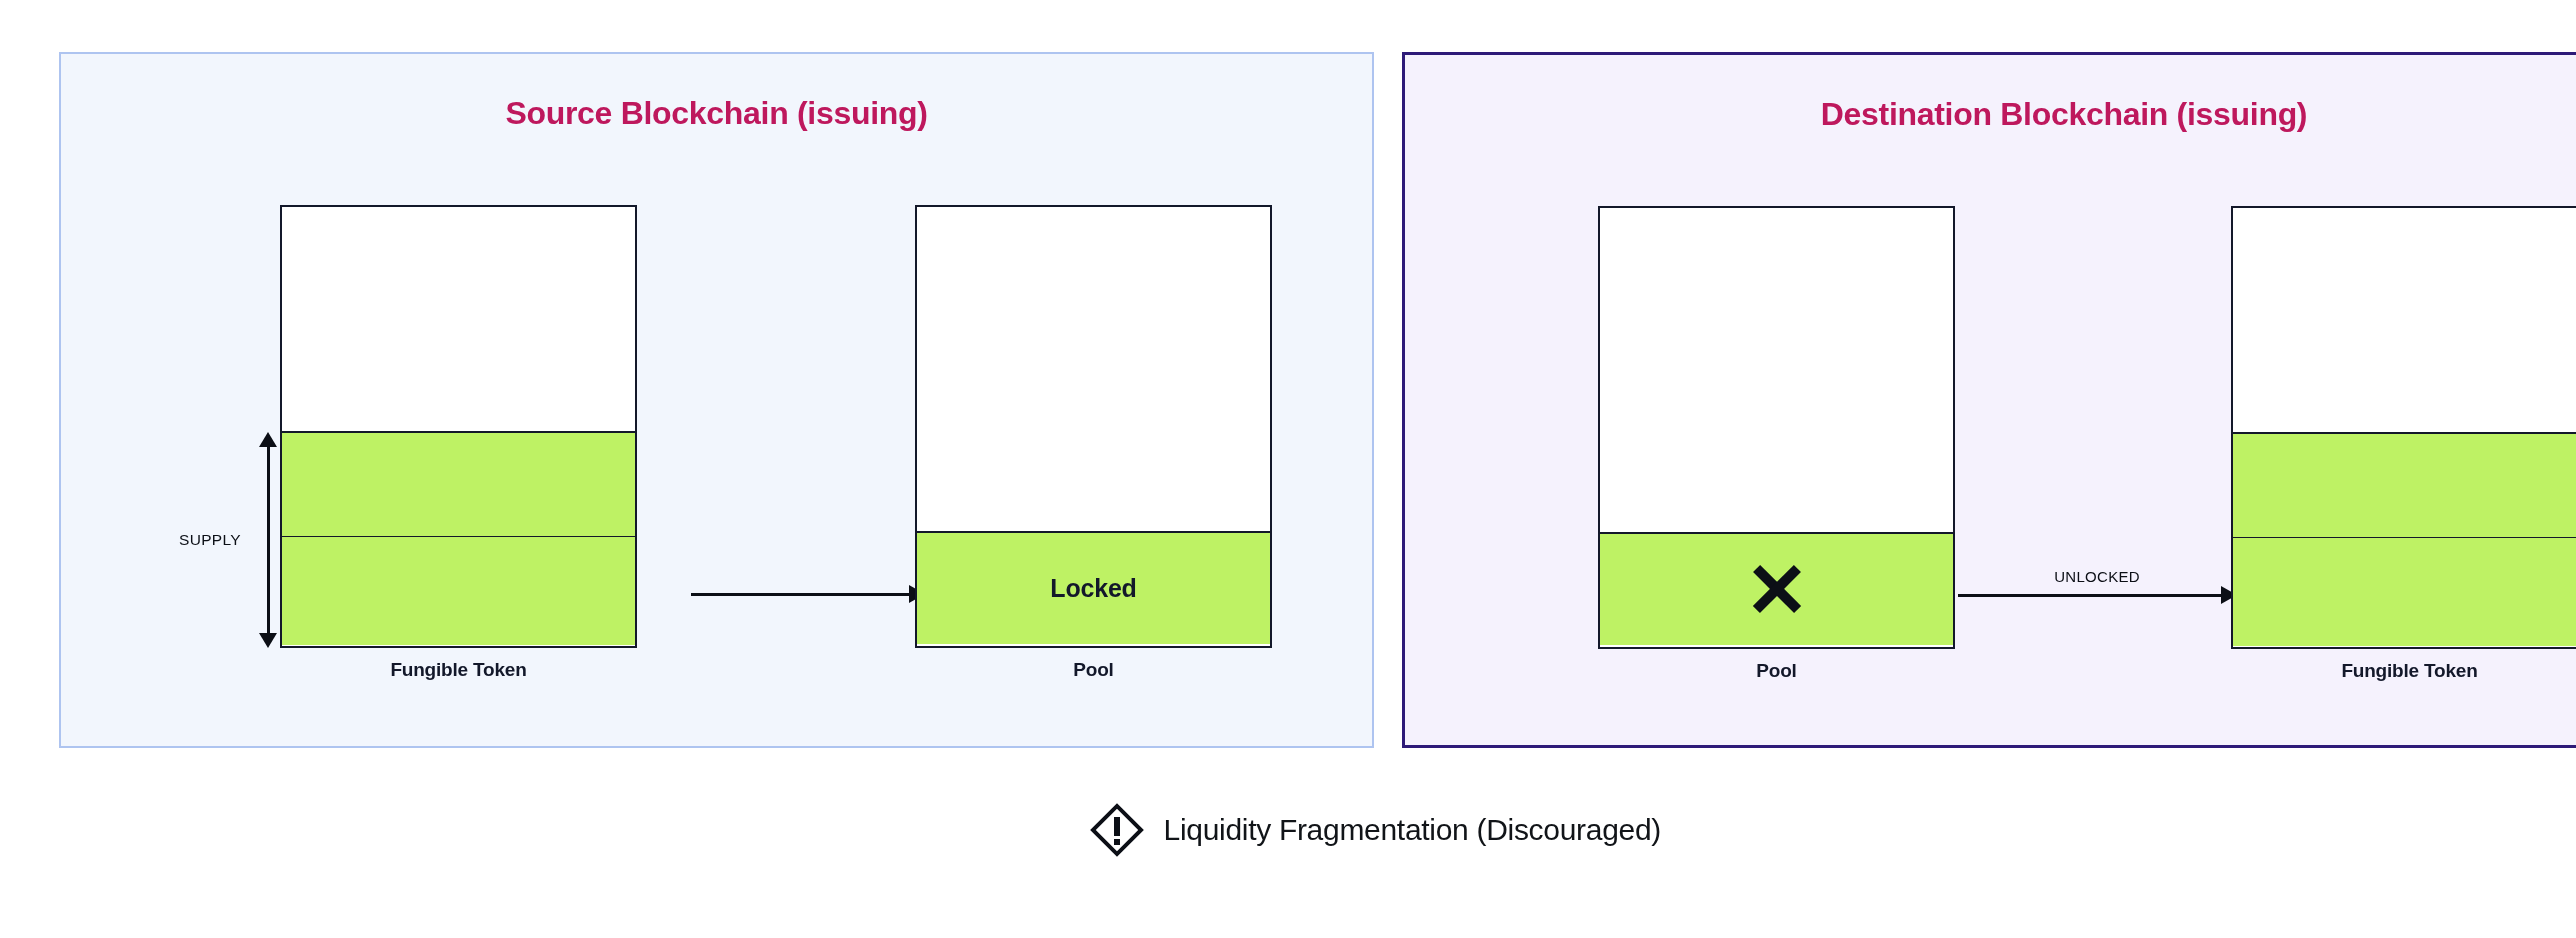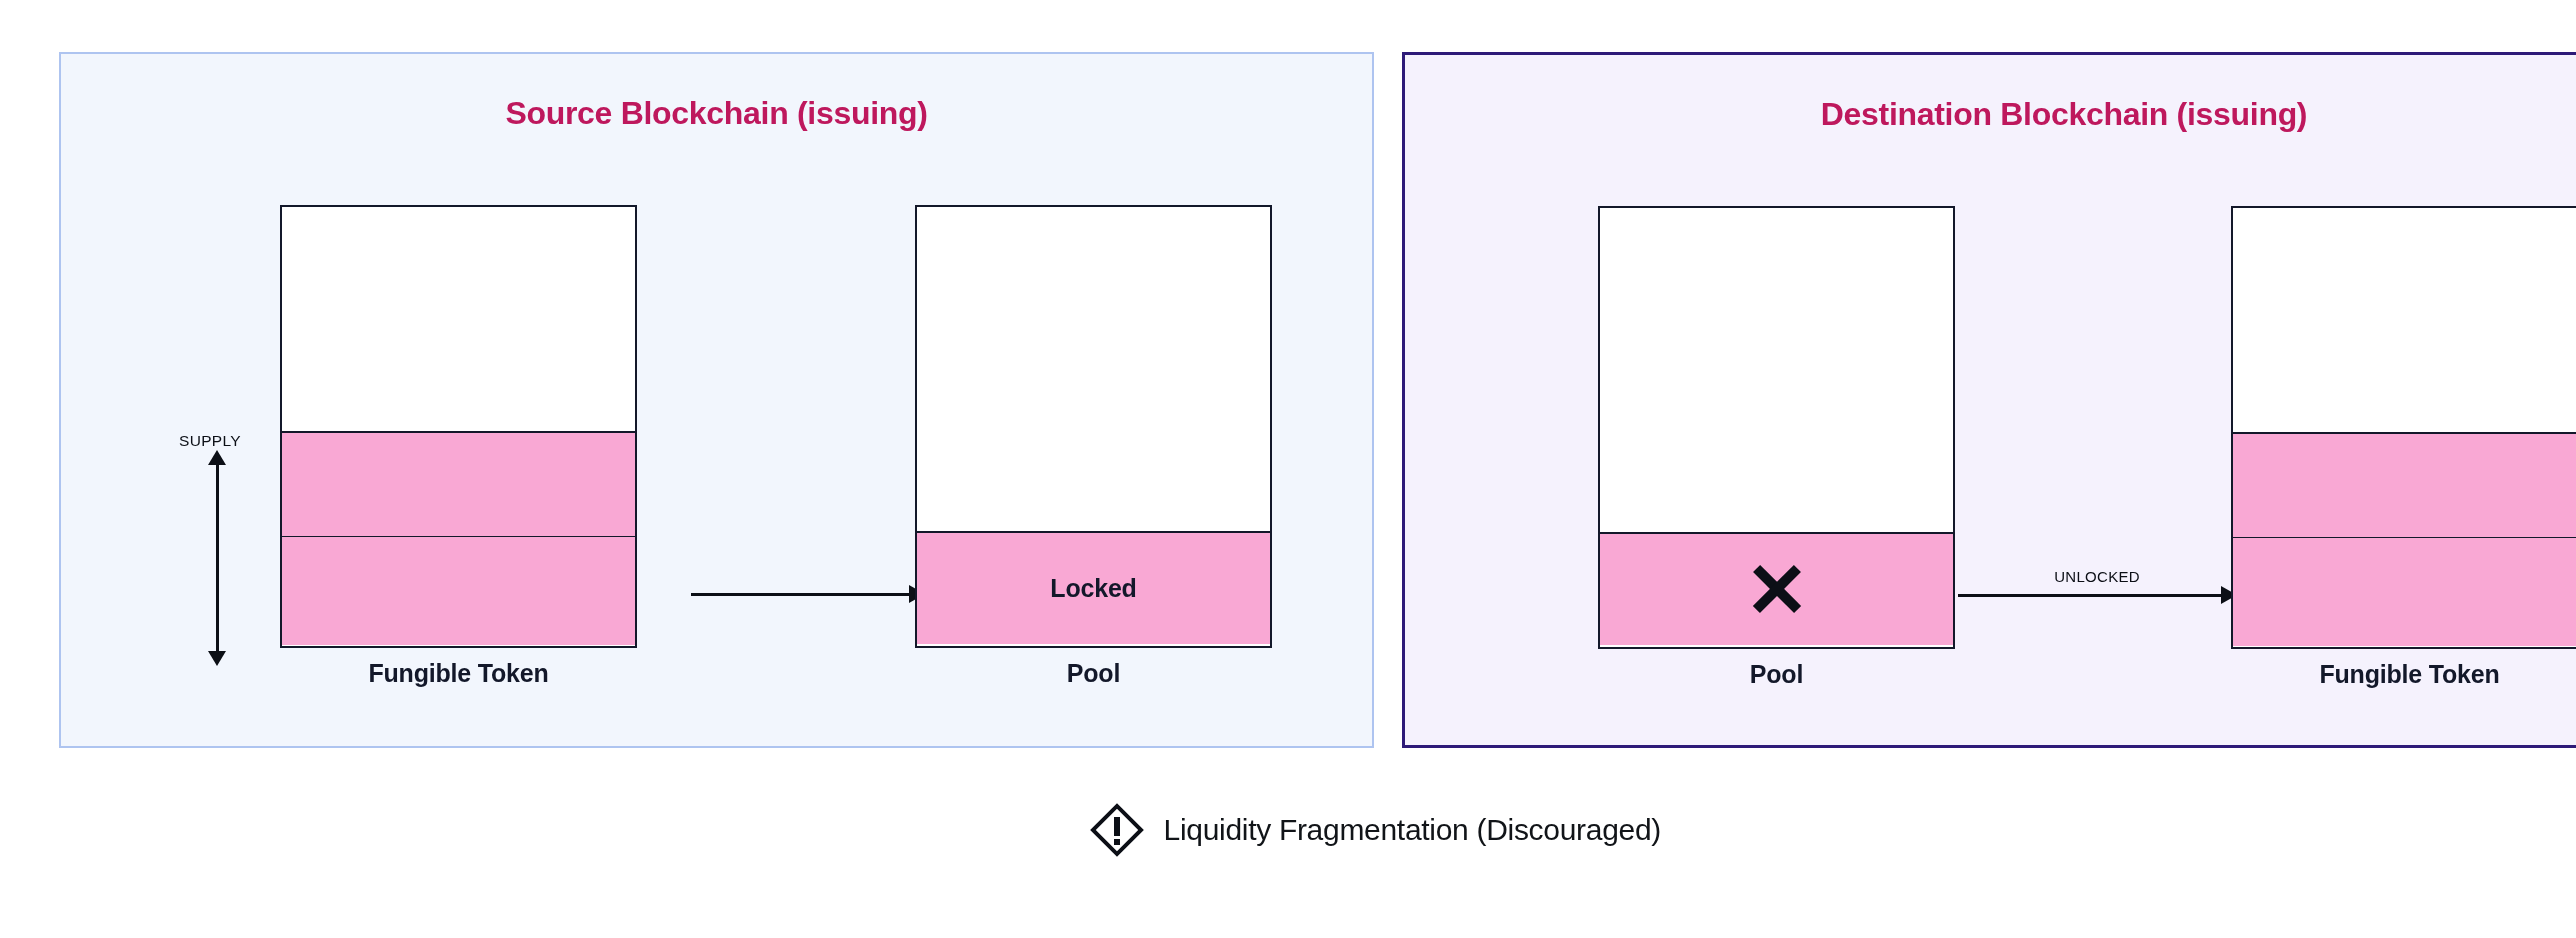--- a/index.html
+++ b/index.html
@@ -56,21 +56,21 @@
     height: 443px;
     box-sizing: border-box;
     border: 2.6px solid #13182a;
     background: #ffffff;
   }
   .bar-seg {
     position: absolute;
     left: 0;
     width: 100%;
     box-sizing: border-box;
-    background: #f9a8d4;
+    background: #bef264;
     display: flex;
     align-items: center;
     justify-content: center;
   }
   
   .seg-upper {
     top: 224px;           
     height: 106px;
     border-top: 2.6px solid #13182a;
     border-bottom: 1.5px solid #13182a;
@@ -111,21 +111,21 @@
     margin-top: -5.2px;
   }
   .x-mark::before { transform: rotate(45deg); }
   .x-mark::after  { transform: rotate(-45deg); }
 
   .bar-caption {
     position: absolute;
     top: 605px;          
     width: 357px;
     text-align: center;
-    font-size: 25px;
+    font-size: 19px;
     font-weight: 600;
     color: #13182a;
     letter-spacing: -0.2px;
   }
 
   
   #bar-source-token      { left: 219px; }
   #cap-source-token      { left: 219px; }
   #bar-source-pool       { left: 854px; }
   #cap-source-pool       { left: 854px; }
@@ -135,21 +135,21 @@
   #cap-dest-token        { left: 826px; }
 
   
   .supply-group {
     position: absolute;
     top: 378px;          
     height: 216px;
     display: flex;
     align-items: center;
   }
-  #supply-source { left: 118px; flex-direction: column; }
+  #supply-source { left: 118px; }
 
   .supply-label {
     font-size: 15.5px;
     color: #0c0f16;
     letter-spacing: 0.3px;
     white-space: nowrap;
   }
   .supply-arrow {
     width: 24px;
     height: 216px;

